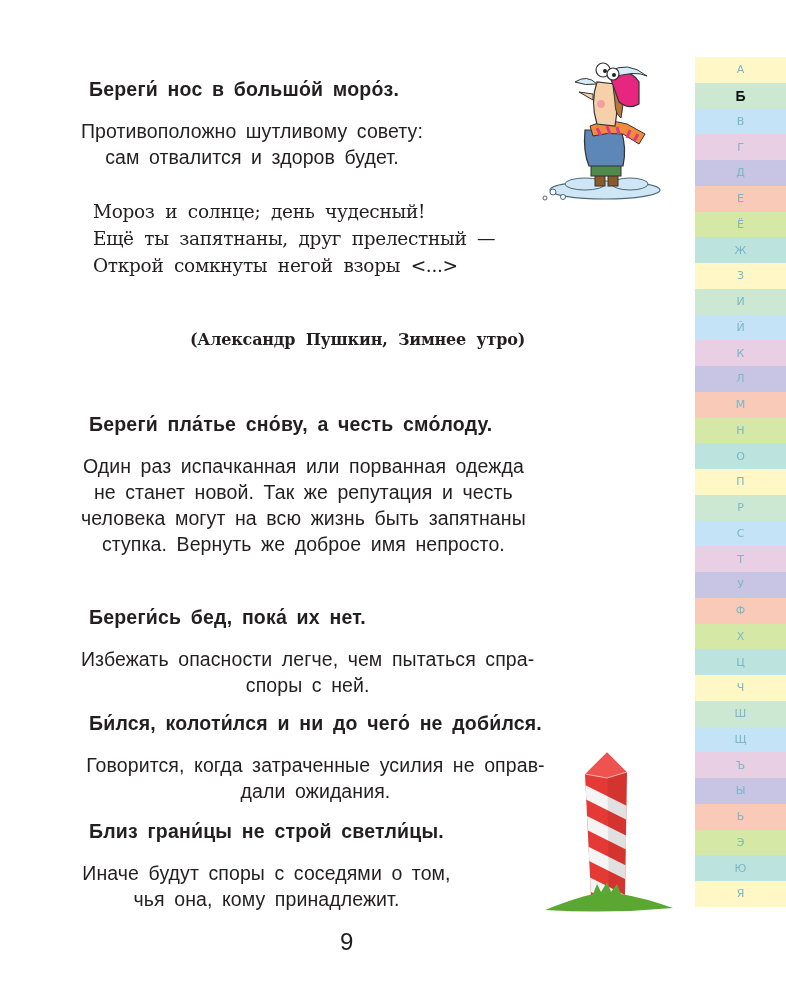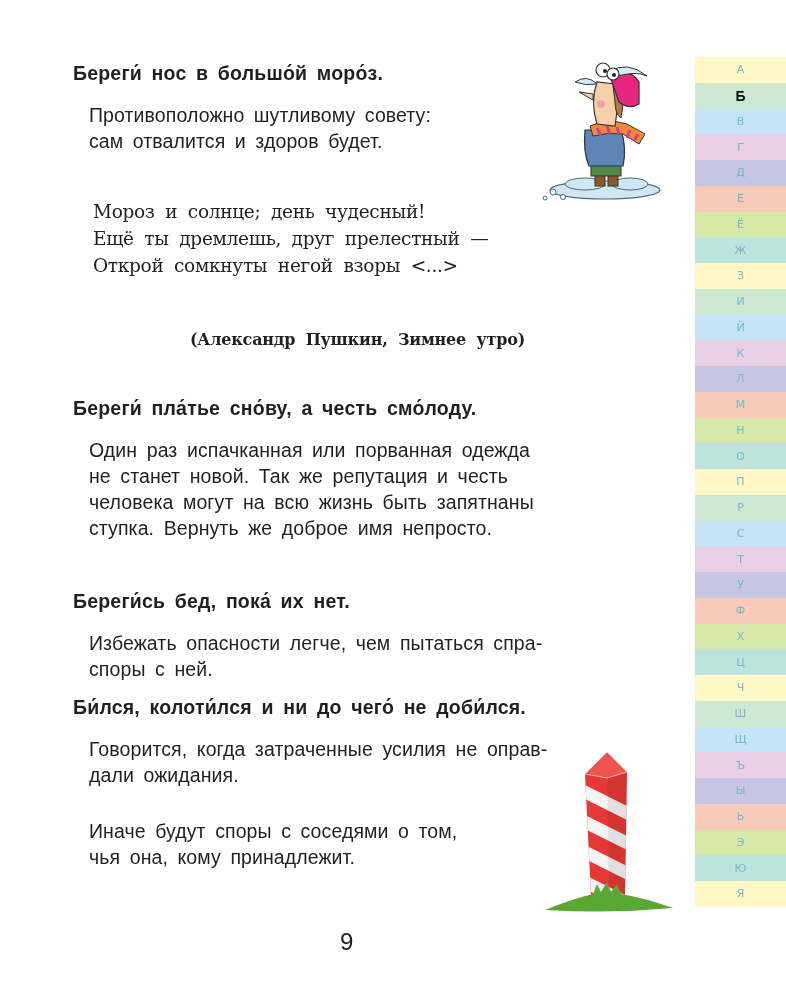--- a/index.html
+++ b/index.html
@@ -4,25 +4,25 @@
   <style>
     html, body { margin: 0; padding: 0; }
     body {
       width: 786px; height: 1000px; background: #ffffff; position: relative; overflow: hidden;
       color: #231f20;
     }
     .content { position: absolute; left: 73px; top: 0; width: 600px; }
     .entry { position: absolute; left: 0; }
     .entry-title {
       font-family: "Liberation Sans", sans-serif; font-weight: bold; font-size: 19.5px;
-      line-height: 26px; word-spacing: 4px; letter-spacing: 0.2px; margin: 0; white-space: nowrap;
+      line-height: 26px; word-spacing: 4px; letter-spacing: 0.2px; margin: 16px; white-space: nowrap;
     }
     .entry-body {
       font-family: "Liberation Sans", sans-serif; font-size: 19.5px; line-height: 26px;
-      word-spacing: 4px; letter-spacing: 0.1px; margin: 16px;
+      word-spacing: 4px; letter-spacing: 0.1px; margin: 8px; text-align: center;
     }
     .entry-body div, .poem div { white-space: nowrap; }
     .poem {
       position: absolute; left: 0; top: 198px;
       font-family: "DejaVu Serif", serif; font-size: 18.5px; line-height: 27px; word-spacing: 5px;
       letter-spacing: -0.3px;
       margin-left: 20px;
     }
     .citation {
       position: absolute; left: 117px; top: 330px;
@@ -50,21 +50,21 @@
   <div class="entry" style="top:60px;">
     <p class="entry-title">Береги́ нос в большо́й моро́з.</p>
     <div class="entry-body">
       <div>Противоположно шутливому совету:</div>
       <div>сам отвалится и здоров будет.</div>
     </div>
   </div>
 
   <div class="poem">
     <div>Мороз и солнце; день чудесный!</div>
-    <div>Ещё ты дремлешь, друг прелестный —</div>
+    <div>Ещё ты запятнаны, друг прелестный —</div>
     <div>Открой сомкнуты негой взоры &lt;...&gt;</div>
   </div>
   <div class="citation">(Александр Пушкин, Зимнее утро)</div>
 
   <div class="entry" style="top:395px;">
     <p class="entry-title">Береги́ пла́тье сно́ву, а честь смо́лоду.</p>
     <div class="entry-body">
       <div>Один раз испачканная или порванная одежда</div>
       <div>не станет новой. Так же репутация и честь</div>
       <div>человека могут на всю жизнь быть запятнаны</div>
@@ -82,20 +82,21 @@
 
   <div class="entry" style="top:694px;">
     <p class="entry-title">Би́лся, колоти́лся и ни до чего́ не доби́лся.</p>
     <div class="entry-body">
       <div>Говорится, когда затраченные усилия не оправ-</div>
       <div>дали ожидания.</div>
     </div>
   </div>
 
   <div class="entry" style="top:802px;">
+    <p class="entry-title">Близ грани́цы не строй светли́цы.</p>
     <div class="entry-body">
       <div>Иначе будут споры с соседями о том,</div>
       <div>чья она, кому принадлежит.</div>
     </div>
   </div>
 </div>
 
 <svg class="illus" style="left:535px; top:52px;" width="140" height="150" viewBox="0 0 140 150">
 
   <ellipse cx="70" cy="138" rx="55" ry="9" fill="#cfe6f5" stroke="#4a6a7a" stroke-width="1.2"></ellipse>

